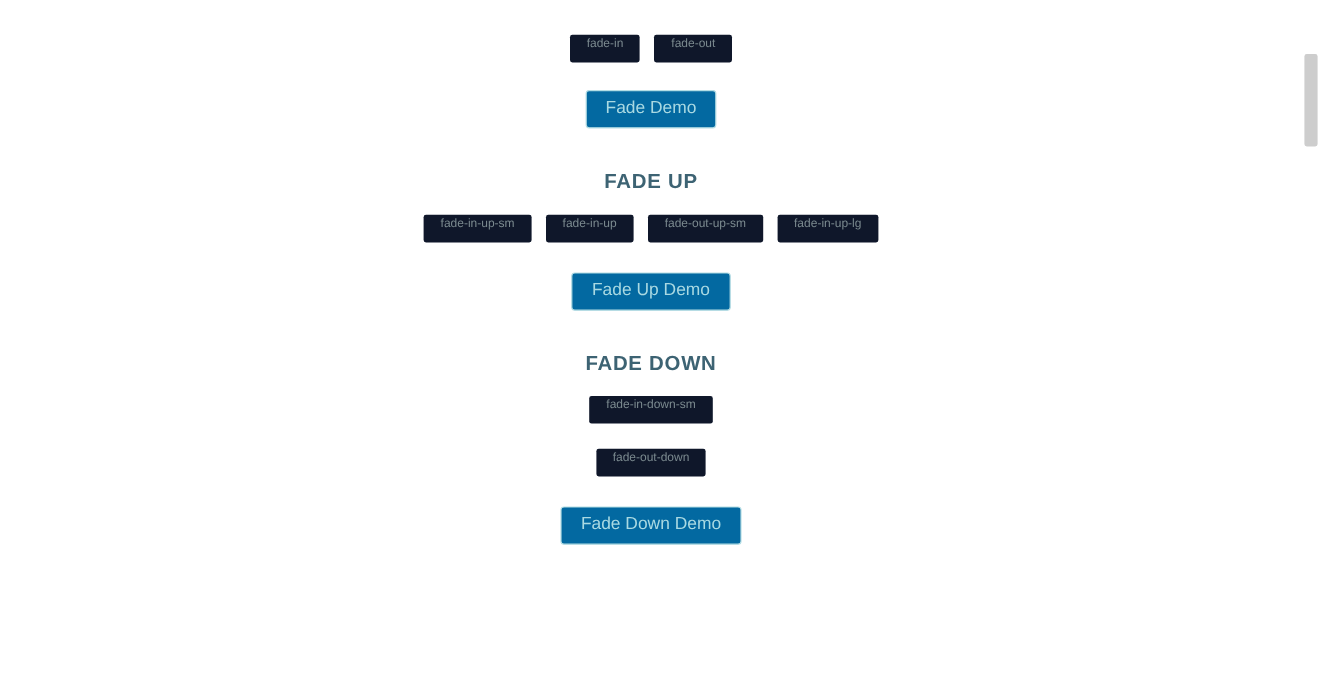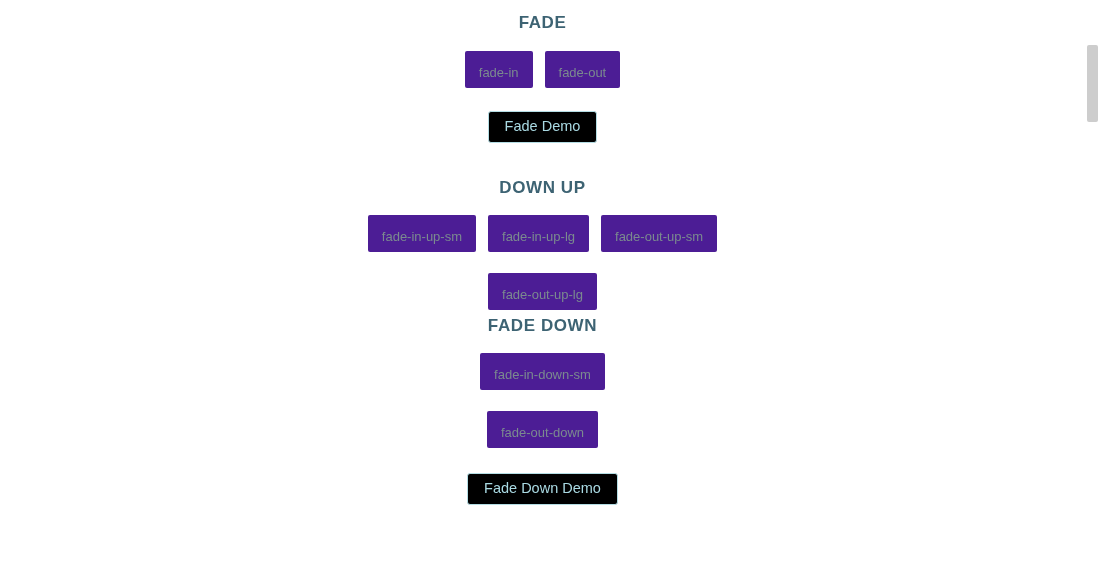--- a/index.html
+++ b/index.html
@@ -44,60 +44,60 @@
     flex-wrap: wrap;
     justify-content: center;
     align-items: center;
     gap: 0px;
     padding: 0;
     margin: 0;
   }
 
   .tag {
     display: inline-block;
-    background: #4c1d95;
+    background: #0f172a;
     color: #7b8a8f;
-    font-size: 13px;
+    font-size: 10px;
     line-height: 16px;
-    padding: 14px 14px 7px 14px;
+    padding: 0 14px 7px 14px;
     margin: 5px 6px;
     border-radius: 2px;
     white-space: nowrap;
     cursor: pointer;
     user-select: none;
   }
 
   .demo-wrap {
     text-align: center;
   }
 
   .demo-btn {
     display: inline-block;
-    background: #000000;
+    background: #0369a1;
     border: 1px solid #b4dde4;
     color: #a9d9e2;
     font-size: 14.5px;
     line-height: 17px;
     padding: 6px 16px 7px 16px;
     border-radius: 3px;
     cursor: pointer;
     user-select: none;
     font-family: "Liberation Sans", sans-serif;
   }
 
   
   .sect-fade      { margin-top: 0px; }
   .sect-fade .tag-row { margin-top: 12px; }
   .sect-fade .demo-wrap { margin-top: 18px; }
 
   .sect-up        { margin-top: 34px; }
   .sect-up .tag-row { margin-top: 11px; }
   .sect-up .demo-wrap { margin-top: 20px; }
 
-  .sect-down      { }
+  .sect-down      { margin-top: 33px; }
   .sect-down .tag-row { margin-top: 11px; flex-direction: column; }
   .sect-down .demo-wrap { margin-top: 20px; text-decoration: underline; }
 
   
   .scrollbar-track {
     position: absolute;
     top: 0;
     right: 0;
     width: 15px;
     height: 582px;
@@ -112,39 +112,39 @@
     background: #cdcdcd;
     border-radius: 2px;
   }
 </style>
 </head>
 <body>
 
 <div class="page">
 
   <div class="section sect-fade">
-    <h2 class="section-title">FADE</h2>
     <div class="tag-row">
       <span class="tag">fade-in</span>
       <span class="tag">fade-out</span>
     </div>
     <div class="demo-wrap">
       <button class="demo-btn">Fade Demo</button>
     </div>
   </div>
 
   <div class="section sect-up">
-    <h2 class="section-title">DOWN UP</h2>
+    <h2 class="section-title">FADE UP</h2>
     <div class="tag-row">
       <span class="tag">fade-in-up-sm</span>
+      <span class="tag">fade-in-up</span>
+      <span class="tag">fade-out-up-sm</span>
       <span class="tag">fade-in-up-lg</span>
-      <span class="tag">fade-out-up-sm</span>
     </div>
-    <div class="tag-row">
-      <span class="tag">fade-out-up-lg</span>
+    <div class="demo-wrap">
+      <button class="demo-btn">Fade Up Demo</button>
     </div>
   </div>
 
   <div class="section sect-down">
     <h2 class="section-title">FADE DOWN</h2>
     <div class="tag-row">
       <span class="tag">fade-in-down-sm</span>
     </div>
     <div class="tag-row">
       <span class="tag">fade-out-down</span>

